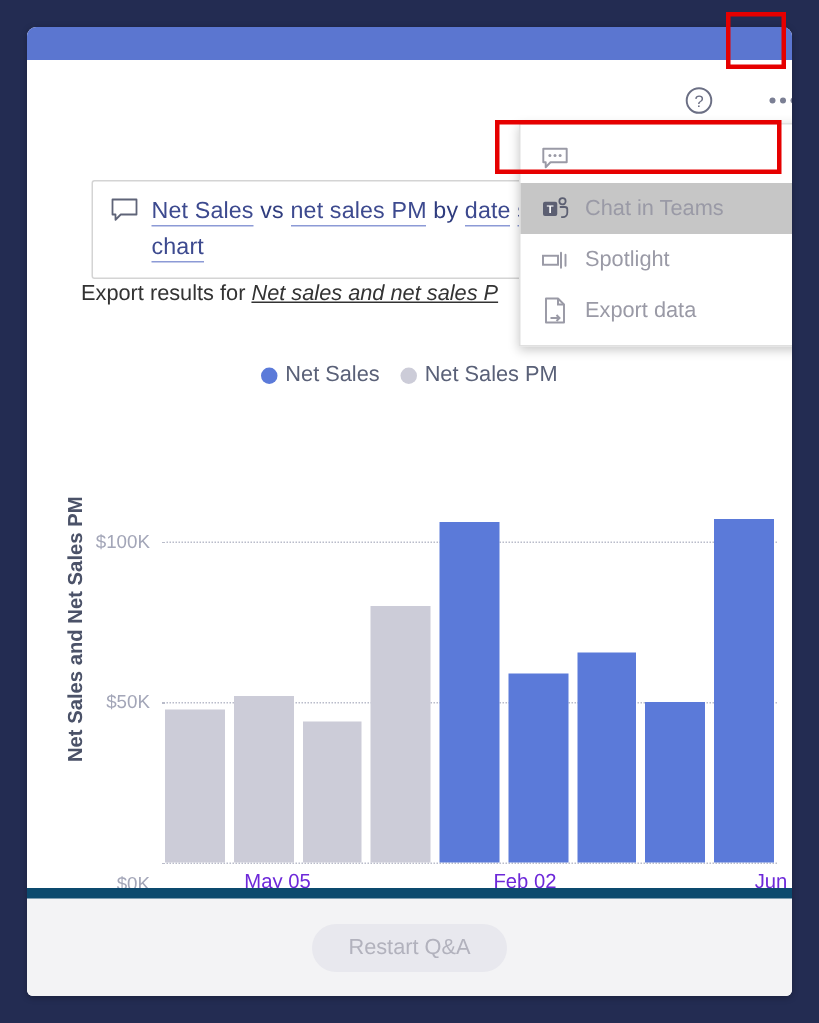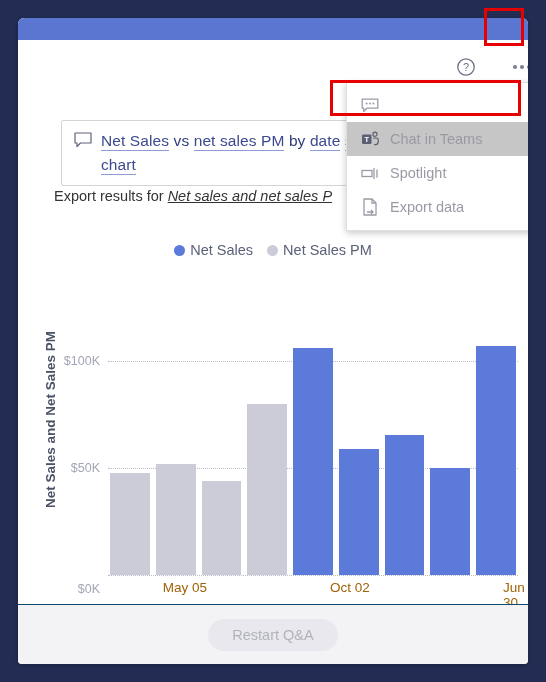--- a/index.html
+++ b/index.html
@@ -123,39 +123,39 @@
     position: absolute; left: 0; right: 0; height: 0;
     border-top: 1px dotted #b9bcca;
   }
   .bars {
     position: absolute; left: 0; right: 0; bottom: 0; height: 214px;
     display: flex; align-items: flex-end; gap: 6px;
   }
   .bar { flex: 1 1 0; }
 
   .xtick {
-    position: absolute; font-size: 13.5px; color: #a16207; transform: translateX(-50%); padding-left: 40px;
+    position: absolute; font-size: 13.5px; color: #6d28d9; transform: translateX(-50%); padding-left: 40px;
   }
   .xlabel {
     position: absolute; left: 0; right: 0; text-align: center;
     font-size: 13.5px; font-weight: bold; color: #4b5268;
   }
 
   
   .useful {
     position: absolute; left: 0; right: 18px; top: 568px;
     display: flex; justify-content: flex-end; align-items: center; gap: 8px;
     font-size: 13.5px; color: #333;
   }
   .thumb { cursor: pointer; }
 
   
   .qna-footer {
-    position: absolute; left: 0; bottom: 0; width: 100%; height: 60px;
-    background: #f3f3f5; border-top: 1px solid #0c4a6e;
+    position: absolute; left: 0; bottom: 0; width: 100%; height: 72px;
+    background: #f3f3f5; border-top: 7px solid #0c4a6e;
     display: flex; align-items: center; justify-content: center;
   }
   .restart-btn {
     background: #e8e8ee; color: #b2b2bd; border: none;
     border-radius: 16px; height: 32px; padding: 0 24px;
     font-size: 14.5px; font-family: "Liberation Sans", sans-serif;
   }
 </style>
 </head>
 <body>
@@ -284,21 +284,21 @@
             <div class="bar" style="height:94px;background:#ccccd8;"></div>
             <div class="bar" style="height:171px;background:#ccccd8;"></div>
             <div class="bar" style="height:227px;background:#5b7ad9;"></div>
             <div class="bar" style="height:126px;background:#5b7ad9;"></div>
             <div class="bar" style="height:140px;background:#5b7ad9;"></div>
             <div class="bar" style="height:107px;background:#5b7ad9;"></div>
             <div class="bar" style="height:229px;background:#5b7ad9;"></div>
           </div>
 
           <div class="xtick" style="top:316px;left:147px;">May 05</div>
-          <div class="xtick" style="top:316px;left:312px;">Oct 02</div>
+          <div class="xtick" style="top:316px;left:312px;">Feb 02</div>
           <div class="xtick" style="top:316px;left:476px;">Jun 30</div>
 
           <div class="xlabel" style="top:340px;">Date</div>
         </div>
       </div>
 
       <div class="useful">
         <span>Is this useful?</span>
         <span class="thumb">
           <svg width="19" height="18" viewBox="0 0 19 18">

